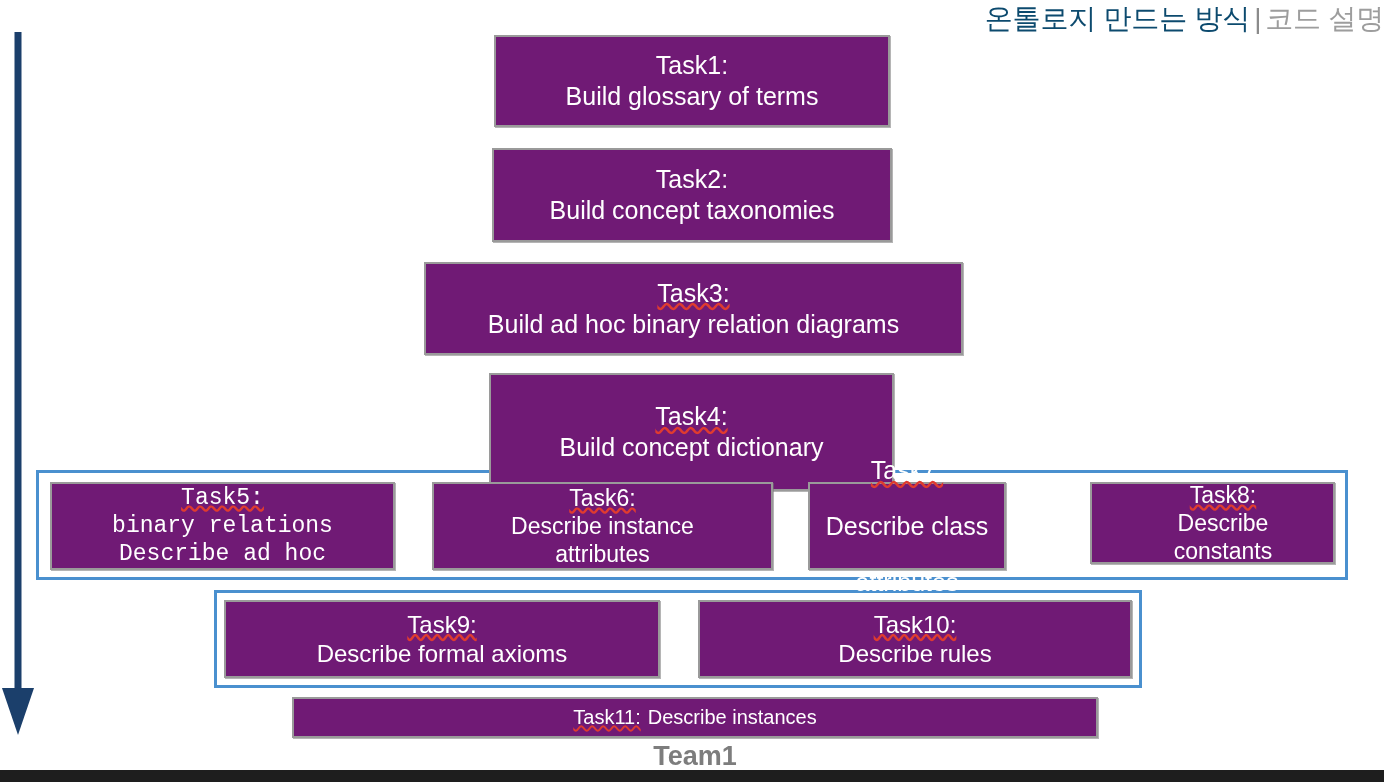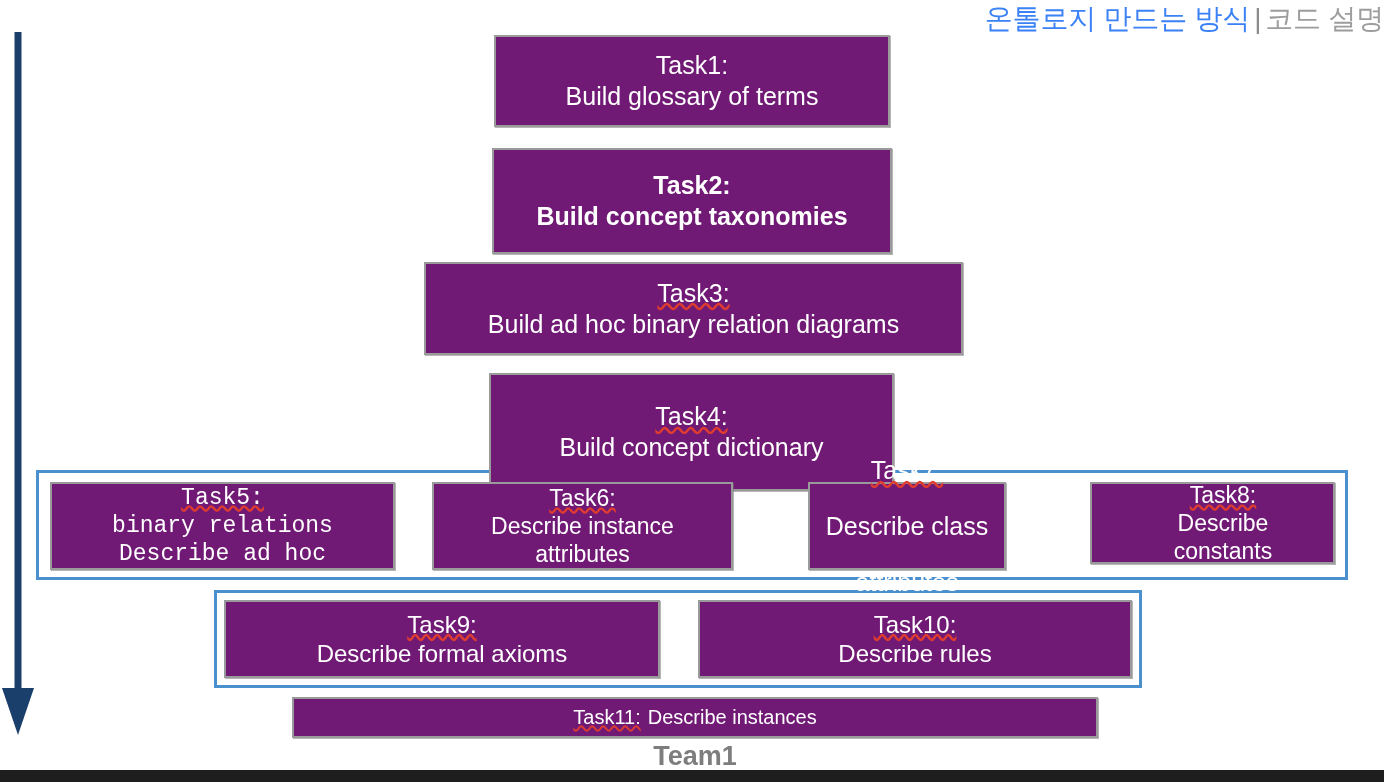--- a/index.html
+++ b/index.html
@@ -23,21 +23,21 @@
   
   .header {
     position: absolute;
     top: 2px;
     right: 0px;
     font-size: 28px;
     line-height: 34px;
     white-space: nowrap;
     letter-spacing: -0.2px;
   }
-  .header .h-main { color: #3b82f6; margin-top: 12px; }
+  .header .h-main { color: #0c4a6e; margin-top: 12px; }
   .header .h-sep  { color: #8b8b8b; padding: 0 4px; }
   .header .h-sub  { color: #9d9d9d; }
 
   
   .arrow-wrap {
     position: absolute;
     left: 0px;
     top: 28px;
     width: 56px;
     height: 712px;
@@ -115,42 +115,42 @@
 
   <div class="group-outline" style="left:36px; top:470px; width:1312px; height:110px;"></div>
 
   <div class="group-outline" style="left:214px; top:590px; width:928px; height:98px;"></div>
 
   <div class="task-box" style="left:494px; top:35px; width:396px; height:92px;">
     <span class="ln"><span class="nosp">Task1:</span></span>
     <span class="ln">Build glossary of terms</span>
   </div>
 
-  <div class="task-box" style="left:492px; top:148px; width:400px; height:106px;font-weight:bold;">
+  <div class="task-box" style="left:492px; top:148px; width:400px; height:94px;">
     <span class="ln"><span class="nosp">Task2:</span></span>
     <span class="ln">Build concept taxonomies</span>
   </div>
 
   <div class="task-box" style="left:424px; top:262px; width:539px; height:93px;">
     <span class="ln"><span class="sp">Task3:</span></span>
     <span class="ln">Build ad hoc binary relation diagrams</span>
   </div>
 
   <div class="task-box" style="left:489px; top:373px; width:405px; height:118px;">
     <span class="ln"><span class="sp">Task4:</span></span>
     <span class="ln">Build concept dictionary</span>
   </div>
 
   <div class="task-box" style="left:50px; top:482px; width:345px; height:88px; font-size:23px; line-height:28px;font-family:Liberation Mono, monospace;">
     <span class="ln"><span class="sp">Task5:</span></span>
     <span class="ln">binary relations</span>
     <span class="ln">Describe ad hoc</span>
   </div>
 
-  <div class="task-box" style="left:432px; top:482px; width:301px; height:88px; font-size:23px; line-height:28px;">
+  <div class="task-box" style="left:432px; top:482px; width:341px; height:88px; font-size:23px; line-height:28px;">
     <span class="ln"><span class="sp">Task6:</span></span>
     <span class="ln">Describe instance</span>
     <span class="ln">attributes</span>
   </div>
 
   <div class="task-box" style="left:808px; top:482px; width:198px; height:88px; font-size:25px; line-height:28px;gap:28px;">
     <span class="ln"><span class="sp">Task7:</span></span>
     <span class="ln">Describe class</span>
     <span class="ln">attributes</span>
   </div>

